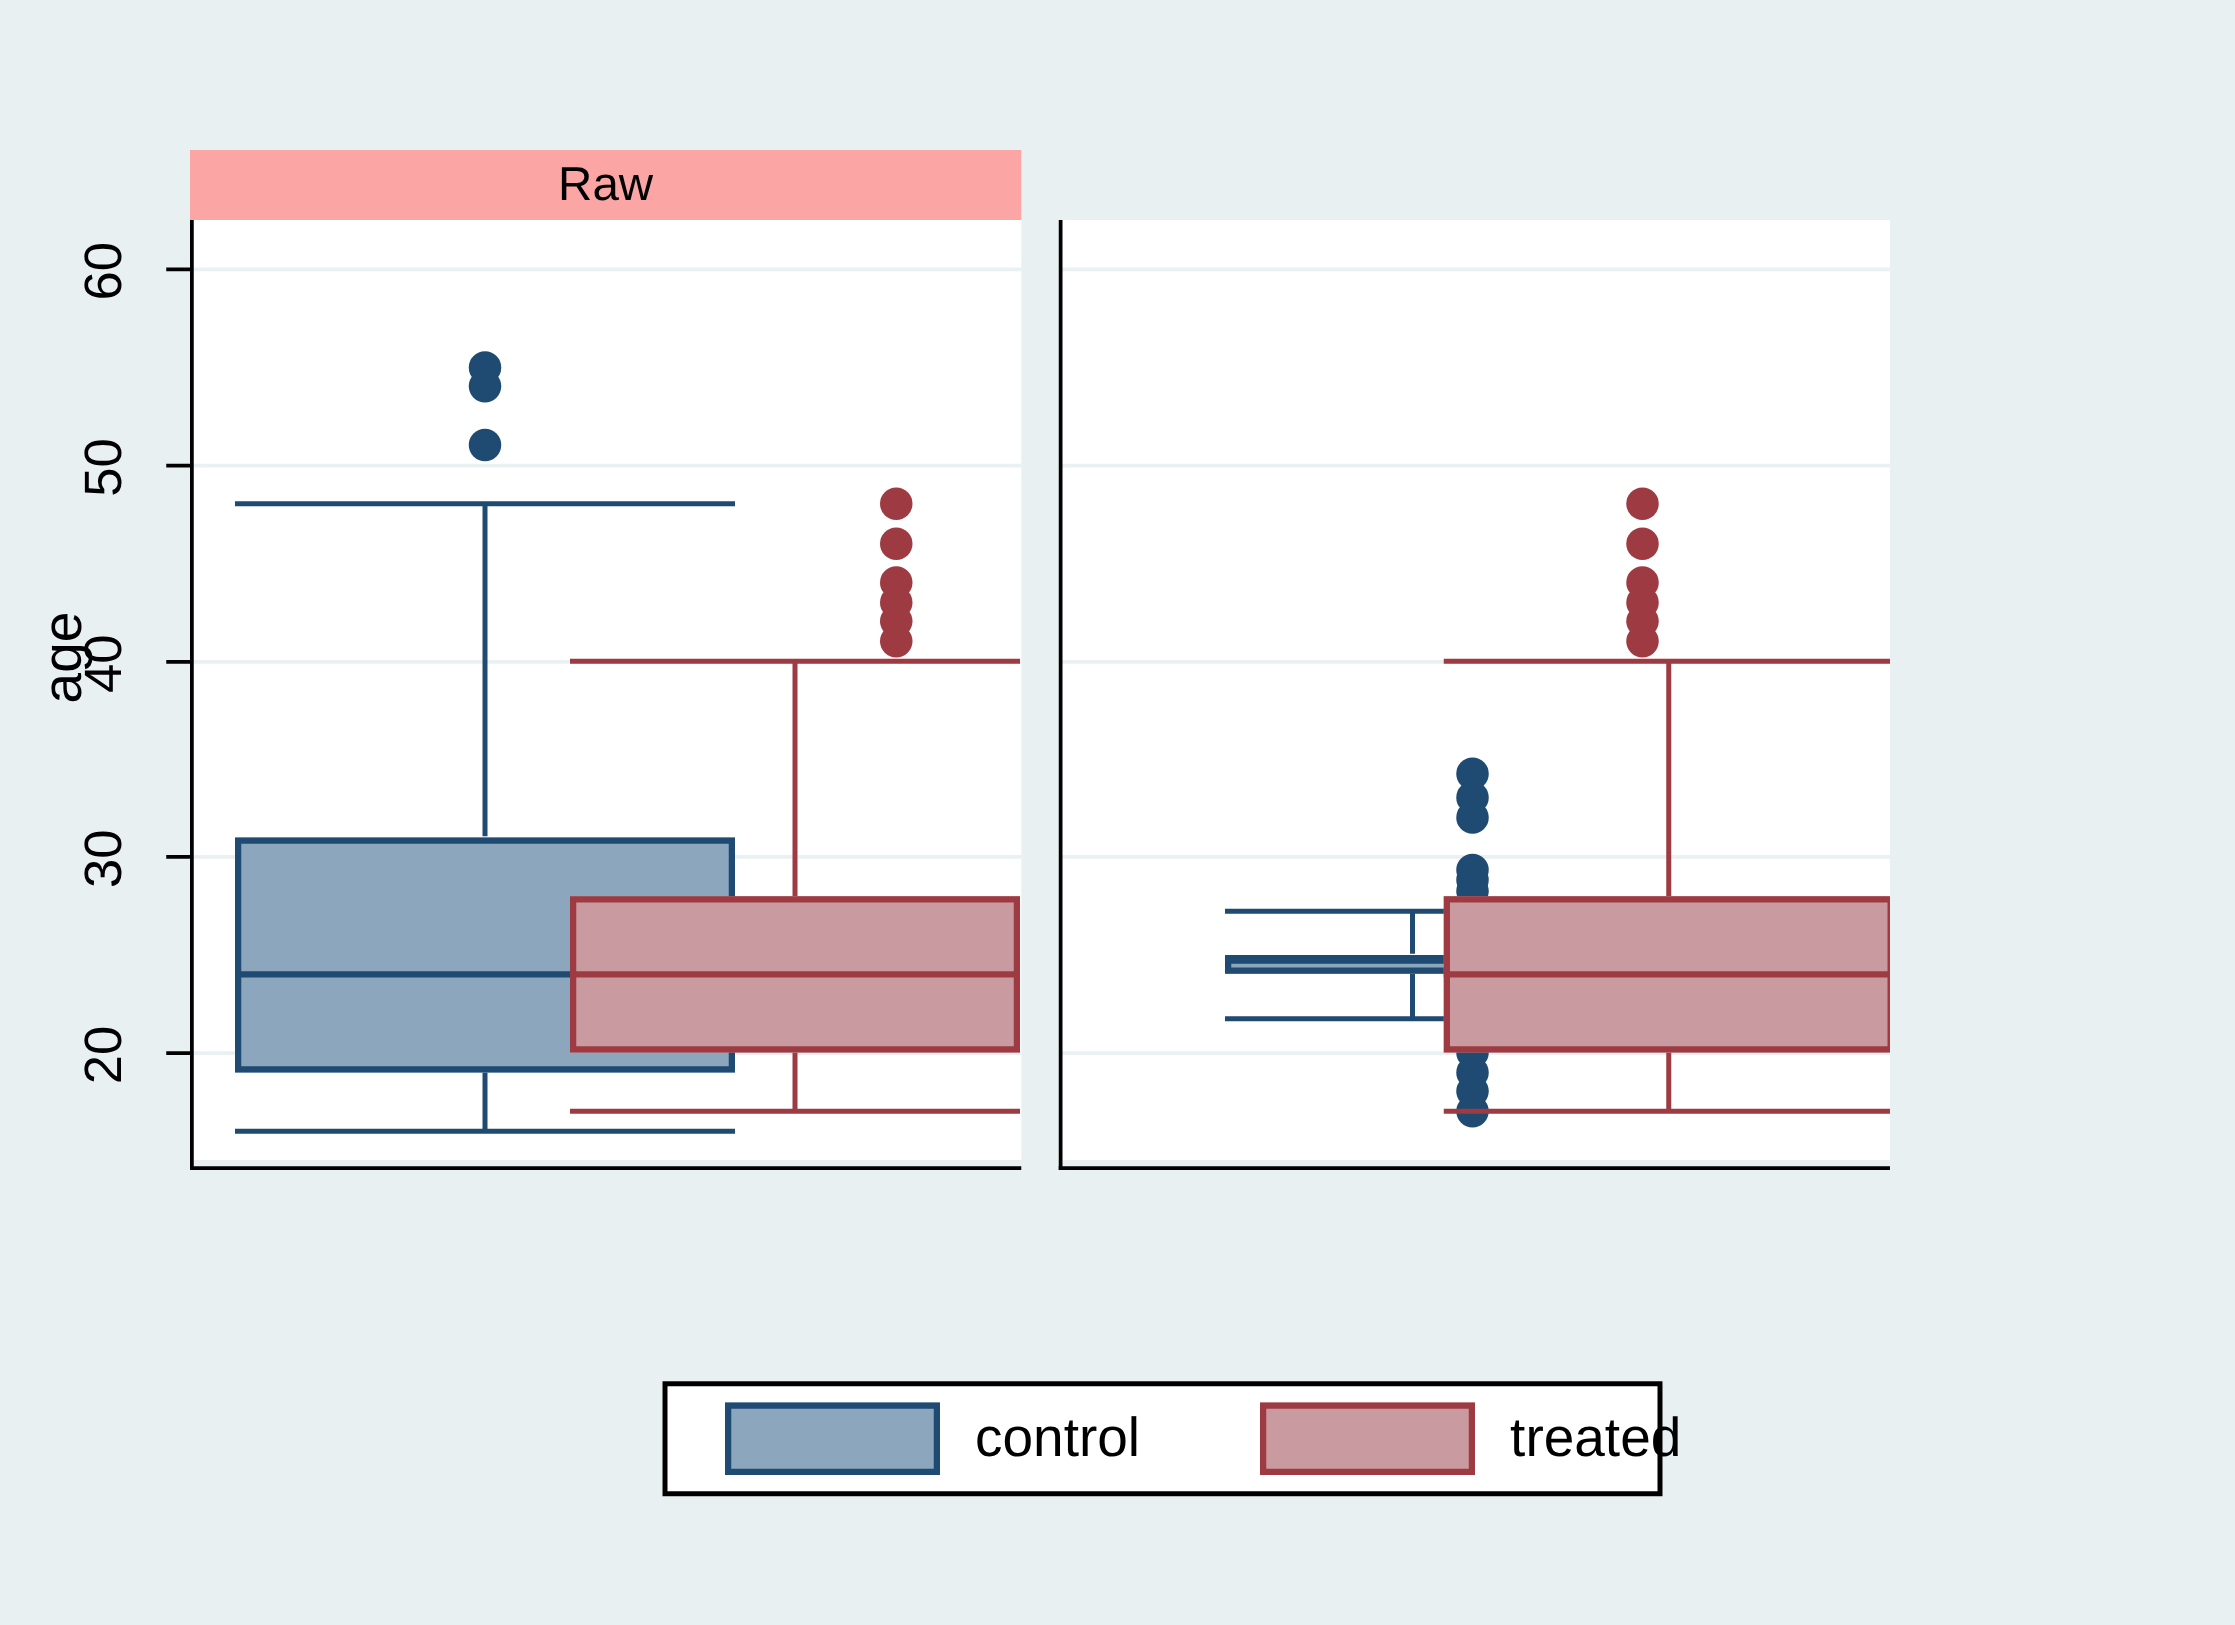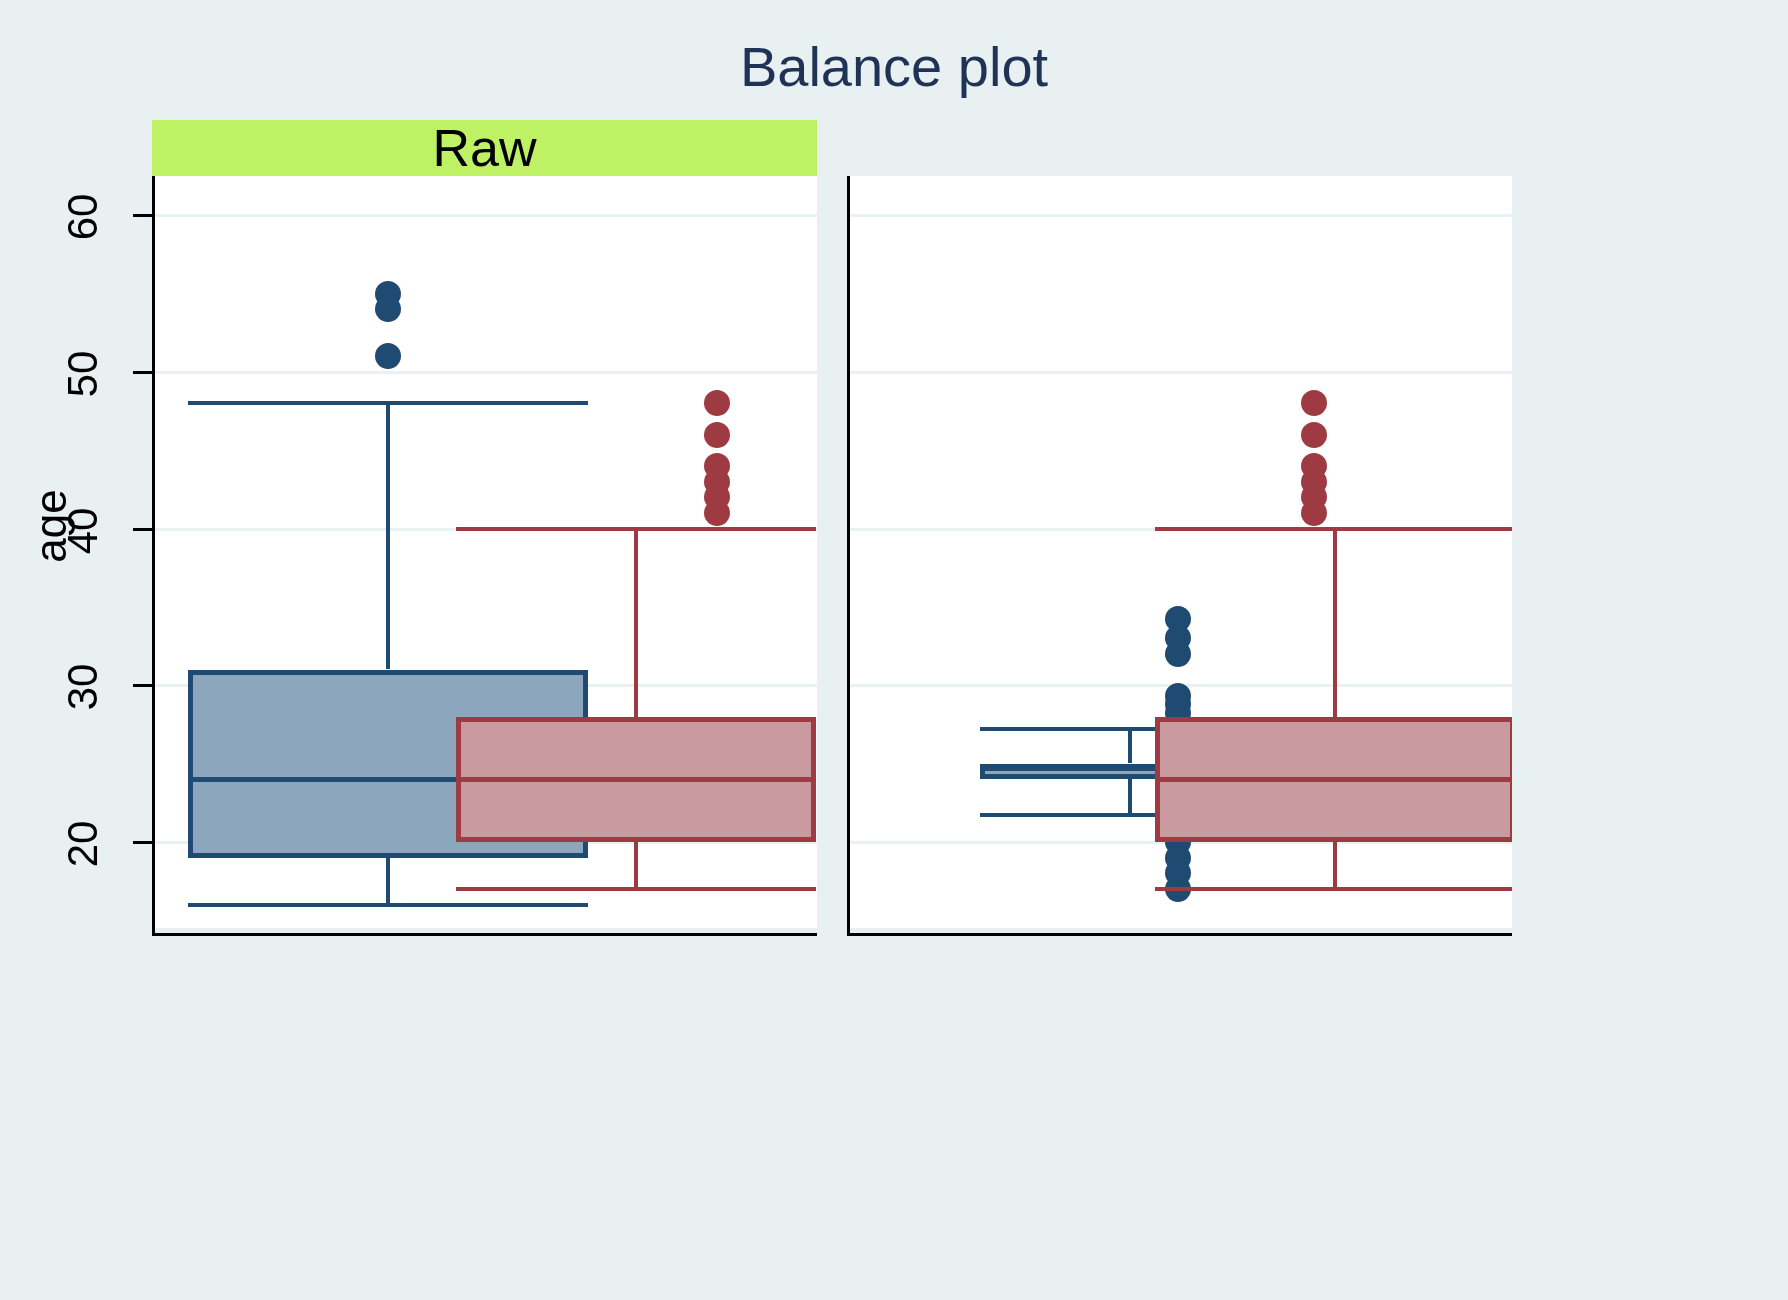--- a/index.html
+++ b/index.html
@@ -7,23 +7,23 @@
   #stage{position:relative;width:1788px;height:1300px;}
 
   .title{
     position:absolute;left:0;top:34px;width:1788px;text-align:center;
     font-size:56px;color:#1f3356;font-family:"Liberation Sans",sans-serif;
     letter-spacing:0px;
   }
 
   
   .panel-header{
-    position:absolute;height:56px;background:#bef264;
+    position:absolute;height:56px;background:#fca5a5;
     display:flex;align-items:center;justify-content:center;
-    font-size:52px;color:#000;
+    font-size:38px;color:#000;
   }
   #hdr-raw{left:152px;top:120px;width:665px;}
   #hdr-matched{left:847px;top:120px;width:665px;}
 
   
   .plot{
     position:absolute;top:176px;height:752px;background:#ffffff;overflow:hidden;
   }
   #plot-raw{left:152px;width:665px;}
   #plot-matched{left:847px;width:665px;}
@@ -62,21 +62,20 @@
   }
   .legend-item{display:flex;align-items:center;}
   .legend-swatch{width:172px;height:58px;box-sizing:border-box;border-width:5px;border-style:solid;}
   .legend-text{font-size:44px;color:#000;margin-left:28px;}
 </style>
 </head>
 <body>
 
 <div id="stage">
 
-  <div class="title">Balance plot</div>
 
   <div class="panel-header" id="hdr-raw">
     <span>Raw</span>
   </div>
 
   <div class="plot" id="plot-raw">
       <div class="gridline" style="top: 38.1667px; background: rgb(234, 241, 243);"></div>
       <div class="gridline" style="top: 194.833px; background: rgb(234, 241, 243);"></div>
       <div class="gridline" style="top: 351.5px; background: rgb(234, 241, 243);"></div>
       <div class="gridline" style="top: 508.167px; background: rgb(234, 241, 243);"></div>
@@ -161,14 +160,24 @@
       <div class="tick" style="top: 527.5px;"></div>
       <div class="ytick-label" style="top: 506.5px; left: 48px;">40</div>
       <div class="tick" style="top: 684.167px;"></div>
       <div class="ytick-label" style="top: 663.167px; left: 48px;">30</div>
       <div class="tick" style="top: 840.833px;"></div>
       <div class="ytick-label" style="top: 819.833px; left: 48px;">20</div>
     </div>
 
   <div class="ylab" id="ylab" style="left: 14px; top: 500.5px;">age</div>
 
+  <div class="legend">
+    <div class="legend-item" style="margin-left:46px;">
+      <span class="legend-swatch" id="sw0" style="background: rgb(139, 166, 189); border-color: rgb(31, 74, 114);"></span>
+      <span class="legend-text">control</span>
+    </div>
+    <div class="legend-item" style="margin-left:96px;">
+      <span class="legend-swatch" id="sw1" style="background: rgb(201, 154, 160); border-color: rgb(158, 59, 66);"></span>
+      <span class="legend-text">treated</span>
+    </div>
+  </div>
 
 </div>
 
 </body></html>

